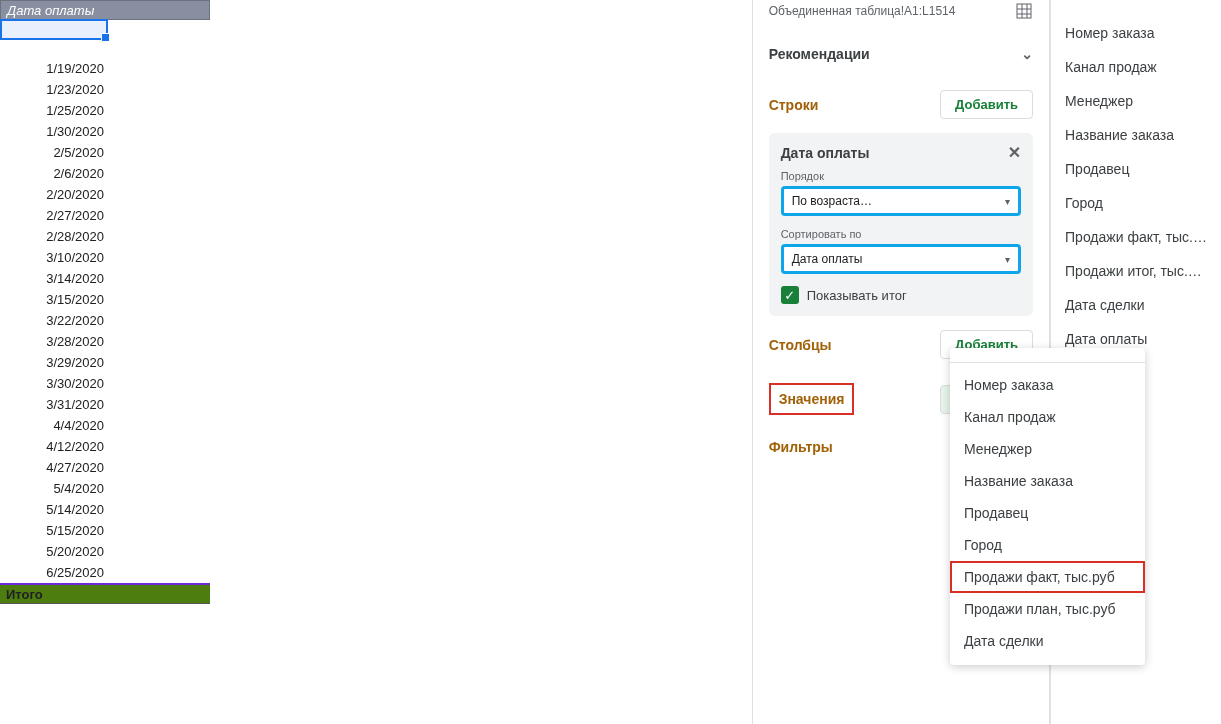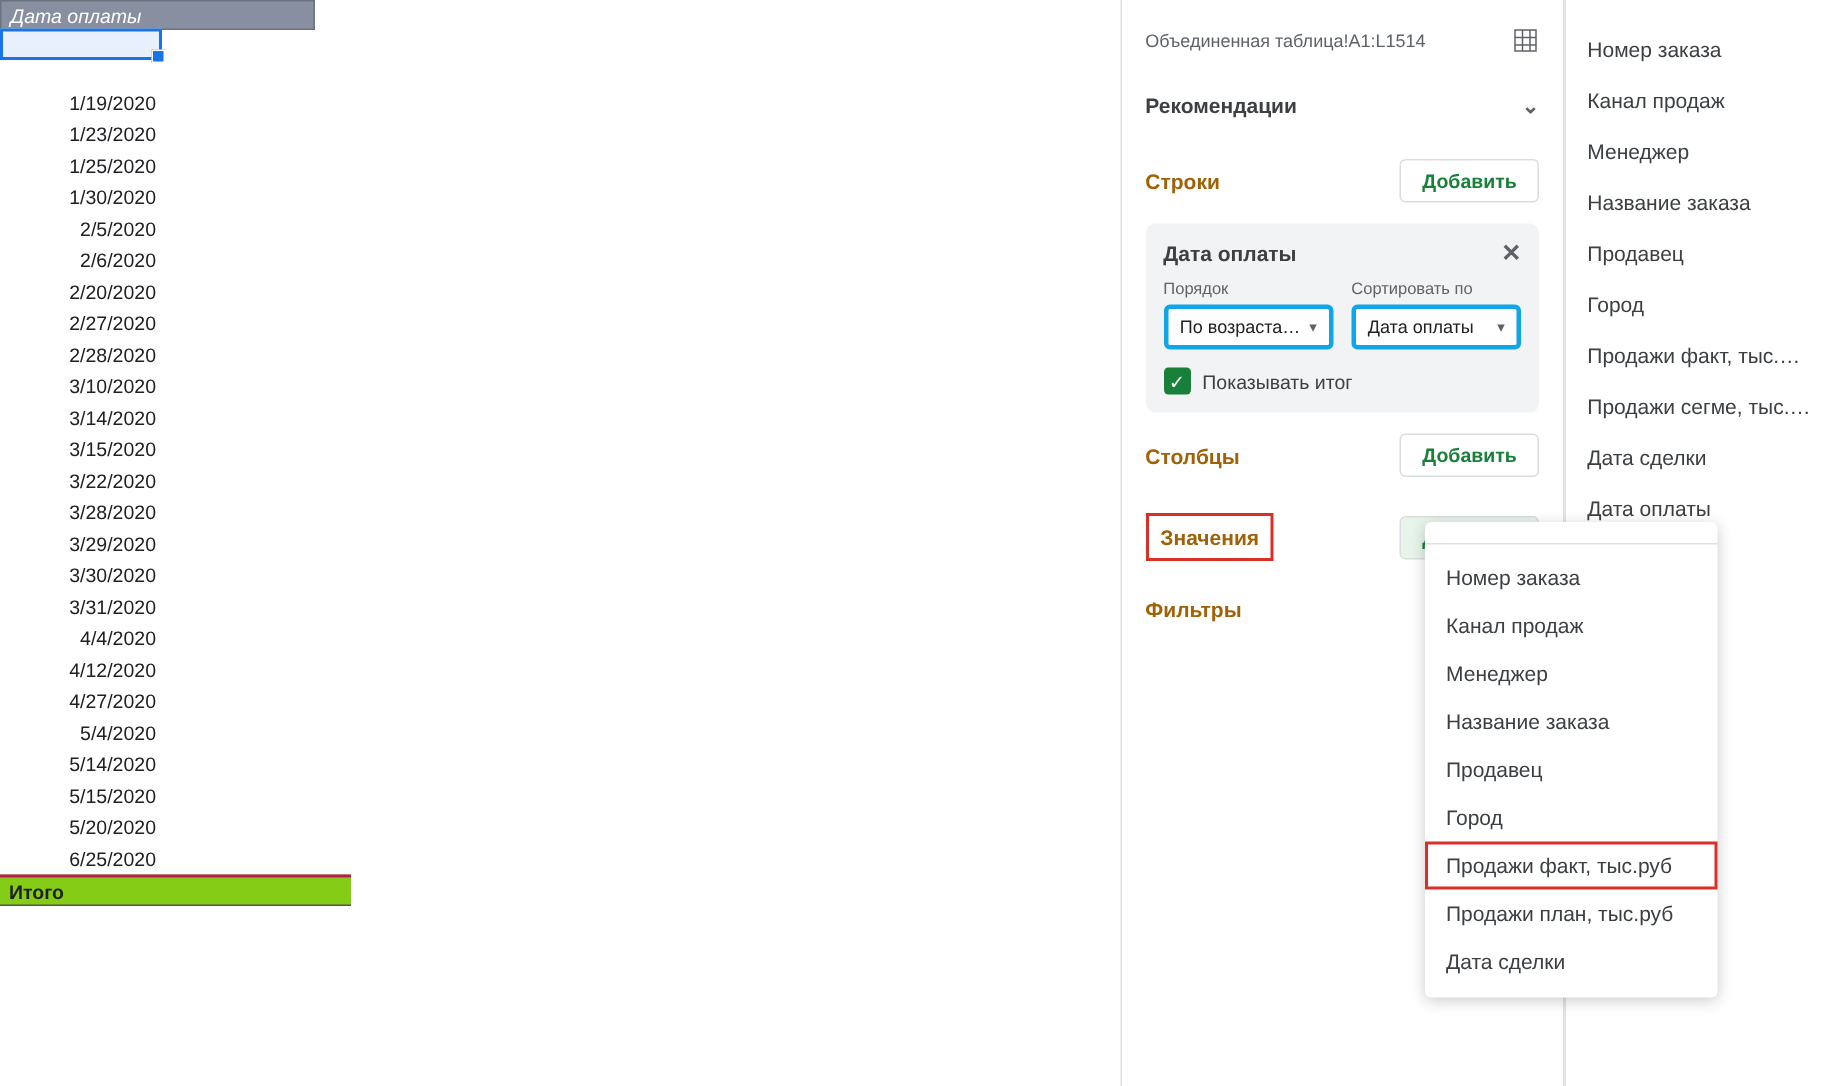--- a/index.html
+++ b/index.html
@@ -63,43 +63,43 @@
       align-items: center;
       justify-content: flex-end;
       white-space: nowrap;
       width: 108px;
     }
     .row-spacer{
       height: 18px;
       width: 108px;
     }
     .total-row {
-      width: 234px;
+      width: 210px;
       height: 21px;
-      border-top: 2px solid #be185d;
+      border-top: 2px solid #6d28d9;
       border-bottom: 1px solid #555;
-      background: #84cc16;
+      background: #4d7c0f;
       font-weight: bold;
       padding-left: 6px;
       display: flex;
       align-items: center;
     }
 
     
     .editor-panel {
       width: 300px;
       border-right: 1px solid #e0e0e0;
       padding: 0 16px 16px 16px;
       overflow-y: auto;
       position: relative;
     }
     .range-row {
       color: #5f6368;
       font-size: 12px;
-      padding: 18px 0 12px 0;
+      padding: 2px 0 12px 0;
       display: flex;
       align-items: center;
       justify-content: space-between;
     }
     .range-icon {
       width: 18px; height: 18px;
       display: inline-flex;
       align-items: center; justify-content: center;
     }
     .section-toggle {
@@ -155,20 +155,21 @@
       margin-bottom: 8px;
     }
     .close-x {
       color: #5f6368;
       font-size: 16px;
       cursor: pointer;
     }
     .controls-row {
       display: flex;
       gap: 12px;
+      flex-direction: column;
     }
     .control {
       flex: 1;
     }
     .control-label {
       font-size: 11px;
       color: #5f6368;
       margin-bottom: 4px;
     }
     .select {
@@ -367,21 +368,21 @@
   </div>
 
   <div class="field-list" id="field-list">
       <div class="fl-item">Номер заказа</div>
       <div class="fl-item">Канал продаж</div>
       <div class="fl-item">Менеджер</div>
       <div class="fl-item">Название заказа</div>
       <div class="fl-item">Продавец</div>
       <div class="fl-item">Город</div>
       <div class="fl-item">Продажи факт, тыс.…</div>
-      <div class="fl-item">Продажи сегме, тыс.…</div>
+      <div class="fl-item">Продажи итог, тыс.…</div>
       <div class="fl-item">Дата сделки</div>
       <div class="fl-item">Дата оплаты</div>
     </div>
 </div>
 
 <div class="popup" id="popup">
     <div class="popup-sep"></div>
     <div class="popup-item">Номер заказа</div>
     <div class="popup-item">Канал продаж</div>
     <div class="popup-item">Менеджер</div>

